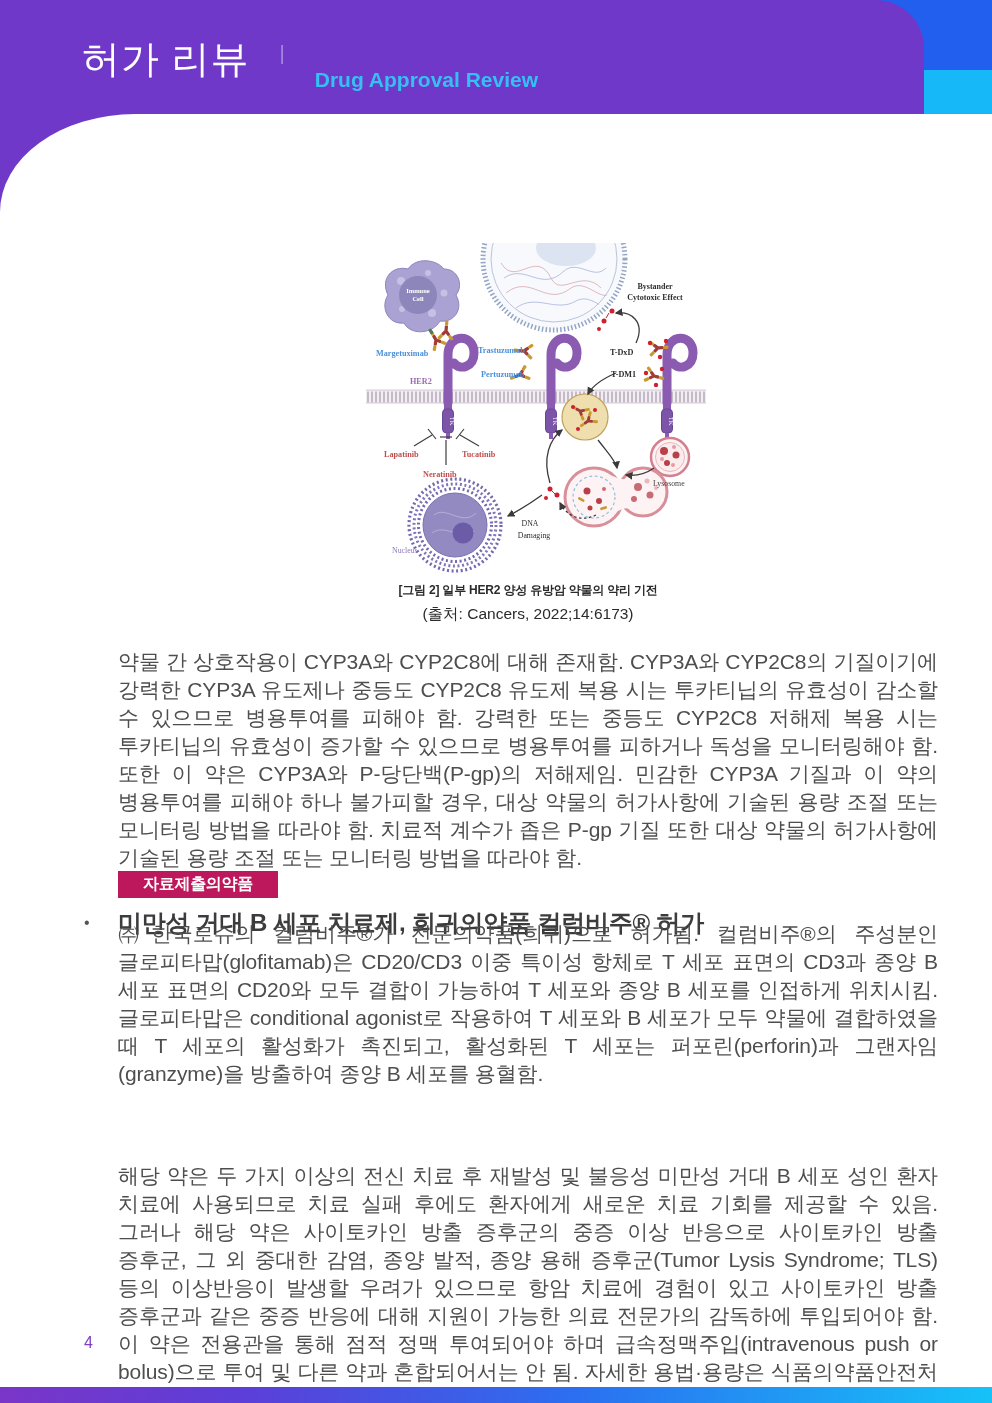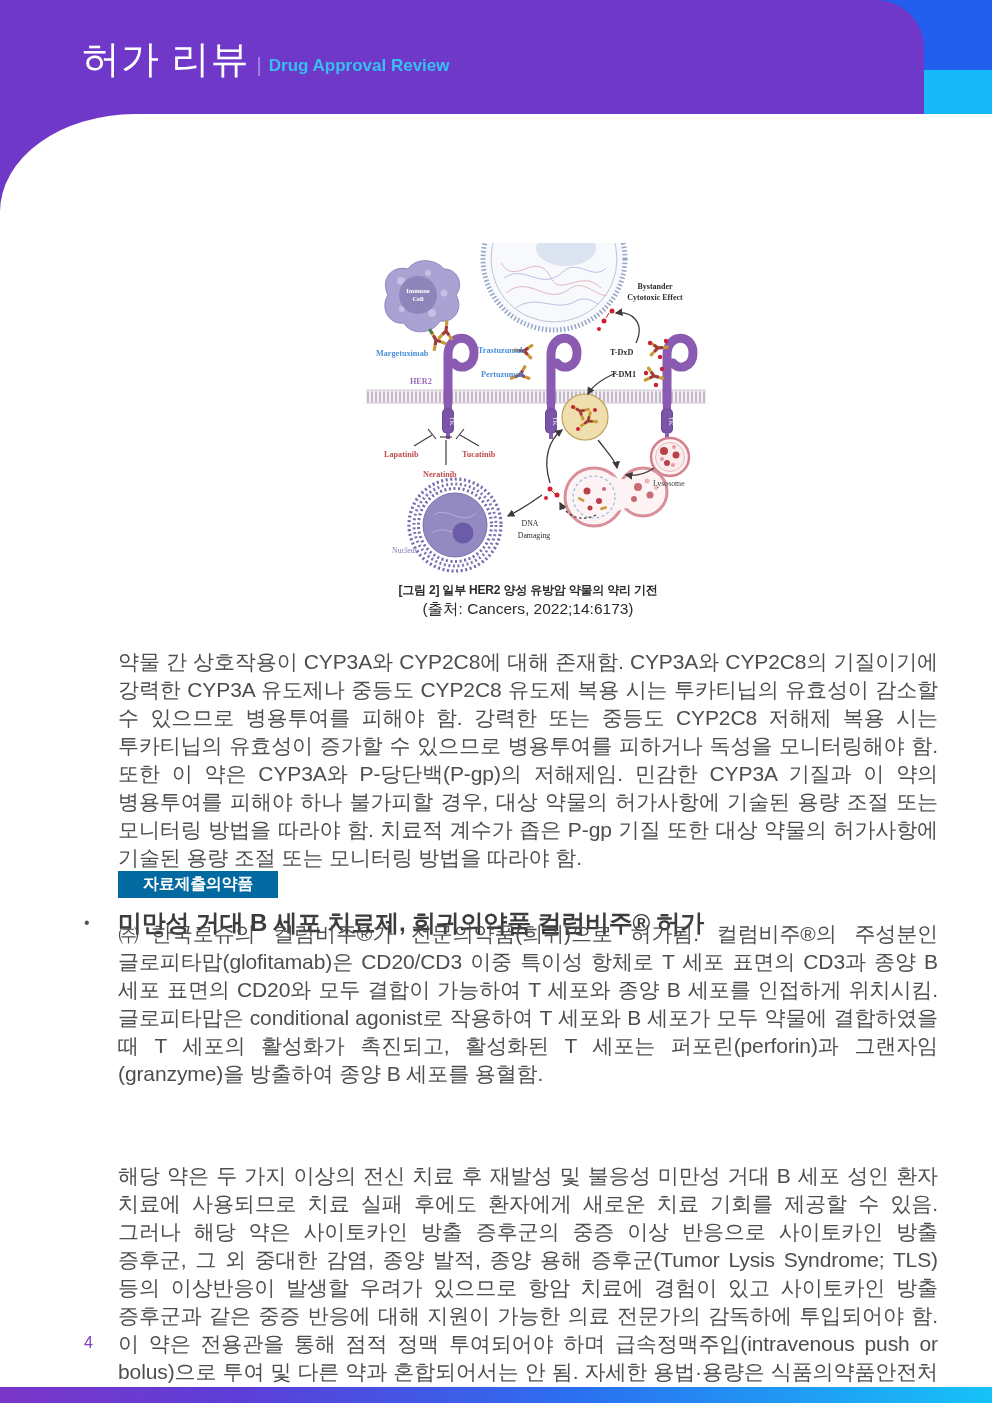--- a/index.html
+++ b/index.html
@@ -7,38 +7,38 @@
         font-family:"Liberation Sans","DejaVu Sans",sans-serif;}
   
   .hdr-blue{position:absolute;right:0;top:0;width:132px;height:115px;background:#16b8f8;}
   .hdr-blue-dark{position:absolute;left:0;top:0;right:0;height:70px;background:#2457ee;
         border-bottom-left-radius:64px 56px;opacity:.92;}
   .hdr-purple{position:absolute;left:0;top:0;width:924px;height:115px;background:#7038c8;
         border-top-right-radius:48px;}
   .hdr-left-swoop{position:absolute;left:0;top:114px;width:320px;height:98px;background:#7038c8;}
   .content-mask{position:absolute;left:0;top:114px;width:992px;height:100px;background:#fff;
         border-top-left-radius:135px 98px;}
-  .hdr-title{position:absolute;left:82px;top:40px;display:flex;align-items:flex-end;gap:7px;}
+  .hdr-title{position:absolute;left:82px;top:40px;display:flex;gap:30px;}
   .hdr-title .ko{color:#fff;font-size:38px;font-weight:400;letter-spacing:1px;line-height:1;}
   .hdr-title .divider{color:#a88ae0;font-size:20px;line-height:1.3;font-weight:300;}
-  .hdr-title .en{color:#35c0f2;font-size:17px;font-weight:bold;line-height:1.5;}
+  .hdr-title .en{color:#35c0f2;font-size:21px;font-weight:bold;line-height:1.5;margin-top:24px;}
   
   .fig{position:absolute;left:366px;top:243px;width:378px;height:338px;}
   .fig svg{display:block;}
   .fig-caption{position:absolute;left:118px;top:582px;width:820px;text-align:center;color:#2b2b2b;}
   .fig-caption .cap1{font-size:12px;font-weight:bold;letter-spacing:-0.2px;}
-  .fig-caption .cap2{font-size:15.5px;}
+  .fig-caption .cap2{font-size:15.5px;margin-top:5px;}
   
   .para{position:absolute;left:118px;width:820px;font-size:21px;line-height:28px;color:#4e4e4e;
         text-align:justify;text-justify:inter-word;word-break:keep-all;letter-spacing:-0.1px;}
   .p1{top:648px;}
   .p2{top:920px;}
   .p3{top:1162px;}
   
-  .badge{position:absolute;left:118px;top:871px;width:160px;height:27px;background:#0369a1;
+  .badge{position:absolute;left:118px;top:871px;width:160px;height:27px;background:#be185d;
         color:#fff;font-size:16px;font-weight:bold;display:flex;align-items:center;justify-content:center;
         letter-spacing:-0.3px;}
   .bullet-row{position:absolute;left:84px;top:911px;width:856px;display:flex;}
   .bullet{color:#555;font-size:16px;line-height:24px;width:34px;}
   .heading{color:#3c3c3c;font-size:24px;font-weight:bold;line-height:24px;letter-spacing:-0.2px;}
   
   .page-num{position:absolute;left:84px;top:1334px;color:#8040c0;font-size:16px;}
   .footer-bar{position:absolute;left:0;top:1387px;width:992px;height:16px;
         background:linear-gradient(90deg,#7a35c8 0%,#5b3fd8 25%,#2b6ff0 58%,#16c2f8 100%);}
   

